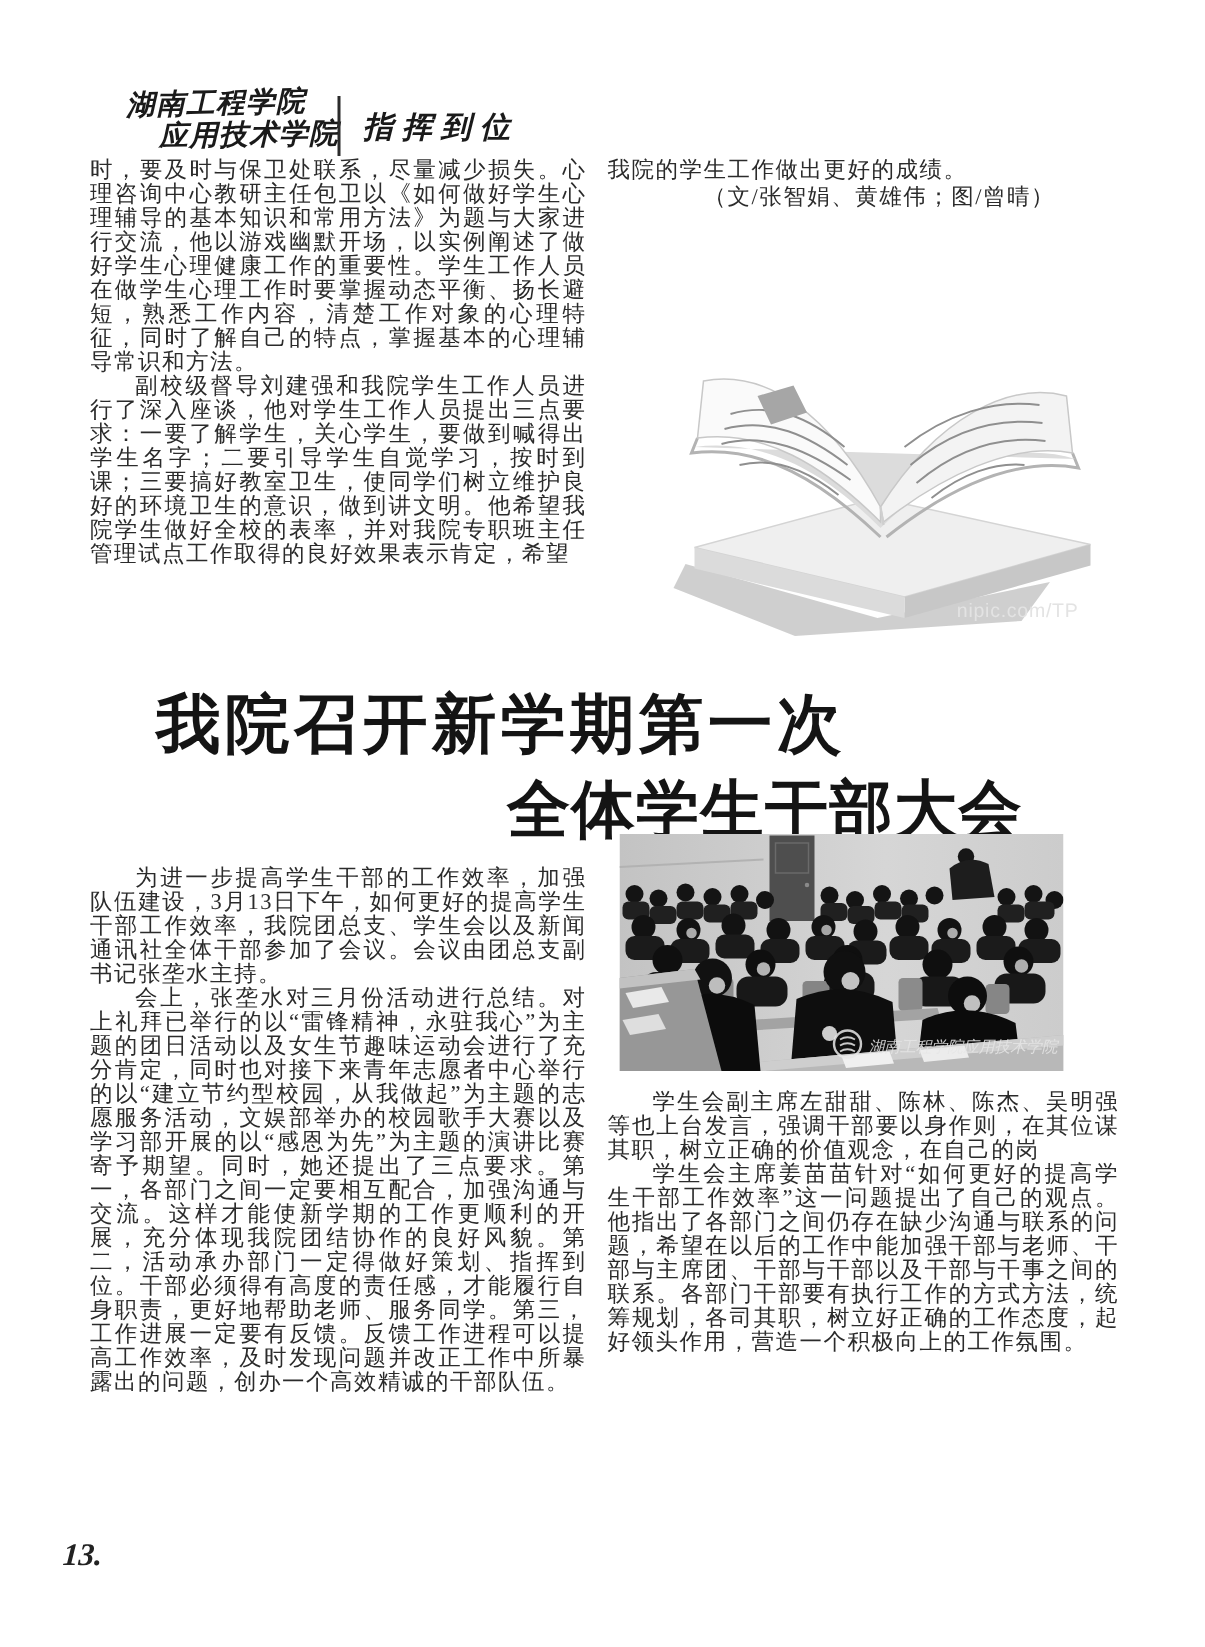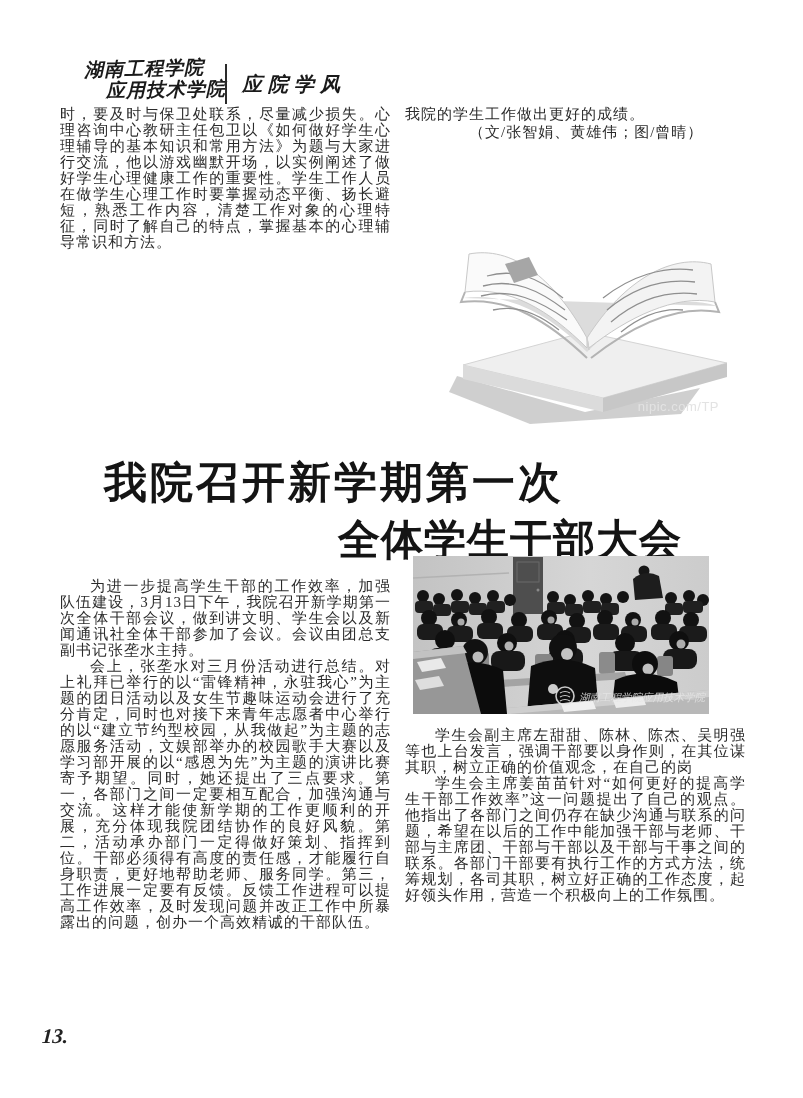--- a/index.html
+++ b/index.html
@@ -52,25 +52,26 @@
 </style>
 </head>
 <body>
 
 <div class="page">
 
   <header class="masthead">
     <div class="logo-l1">湖南工程学院</div>
     <div class="logo-l2">应用技术学院</div>
     <div class="masthead-divider"></div>
-    <div class="section-label">应院学风</div>
+    <div class="section-label">指挥到位</div>
   </header>
 
   <div class="col col-ul">
     <p class="noindent">时，要及时与保卫处联系，尽量减少损失。心理咨询中心教研主任包卫以《如何做好学生心理辅导的基本知识和常用方法》为题与大家进行交流，他以游戏幽默开场，以实例阐述了做好学生心理健康工作的重要性。学生工作人员在做学生心理工作时要掌握动态平衡、扬长避短，熟悉工作内容，清楚工作对象的心理特征，同时了解自己的特点，掌握基本的心理辅导常识和方法。</p>
+    <p>副校级督导刘建强和我院学生工作人员进行了深入座谈，他对学生工作人员提出三点要求：一要了解学生，关心学生，要做到喊得出学生名字；二要引导学生自觉学习，按时到课；三要搞好教室卫生，使同学们树立维护良好的环境卫生的意识，做到讲文明。他希望我院学生做好全校的表率，并对我院专职班主任管理试点工作取得的良好效果表示肯定，希望</p>
   </div>
 
   <div class="col col-ur">
     <p class="noindent">我院的学生工作做出更好的成绩。</p>
     <p class="byline">（文/张智娟、黄雄伟；图/曾晴）</p>
   </div>
 
   <div class="book-illo">
     <svg viewBox="0 0 310 250" aria-hidden="true">
 
@@ -104,21 +105,21 @@
     </svg>
     <span class="illo-mark">nipic.com/TP</span>
   </div>
 
   <h1 class="headline">
     <span class="hl1">我院召开新学期第一次</span>
     <span class="hl2">全体学生干部大会</span>
   </h1>
 
   <div class="col col-ll">
-    <p>为进一步提高学生干部的工作效率，加强队伍建设，3月13日下午，我院召开新学期第一次全体干部会议，做到讲文明、学生会以及新闻通讯社全体干部参加了会议。会议由团总支副书记张垄水主持。</p>
+    <p>为进一步提高学生干部的工作效率，加强队伍建设，3月13日下午，如何更好的提高学生干部工作效率，我院团总支、学生会以及新闻通讯社全体干部参加了会议。会议由团总支副书记张垄水主持。</p>
     <p>会上，张垄水对三月份活动进行总结。对上礼拜已举行的以“雷锋精神，永驻我心”为主题的团日活动以及女生节趣味运动会进行了充分肯定，同时也对接下来青年志愿者中心举行的以“建立节约型校园，从我做起”为主题的志愿服务活动，文娱部举办的校园歌手大赛以及学习部开展的以“感恩为先”为主题的演讲比赛寄予期望。同时，她还提出了三点要求。第一，各部门之间一定要相互配合，加强沟通与交流。这样才能使新学期的工作更顺利的开展，充分体现我院团结协作的良好风貌。第二，活动承办部门一定得做好策划、指挥到位。干部必须得有高度的责任感，才能履行自身职责，更好地帮助老师、服务同学。第三，工作进展一定要有反馈。反馈工作进程可以提高工作效率，及时发现问题并改正工作中所暴露出的问题，创办一个高效精诚的干部队伍。</p>
   </div>
 
   <div class="col col-lr">
     <figure class="photo">
       <svg viewBox="0 0 296 158" aria-hidden="true">
         <defs>
           <linearGradient id="wg" x1="0" y1="0" x2="1" y2="0">
             <stop offset="0" stop-color="#c3c3c3"></stop>
               <stop offset="0.6" stop-color="#d6d6d6"></stop>

